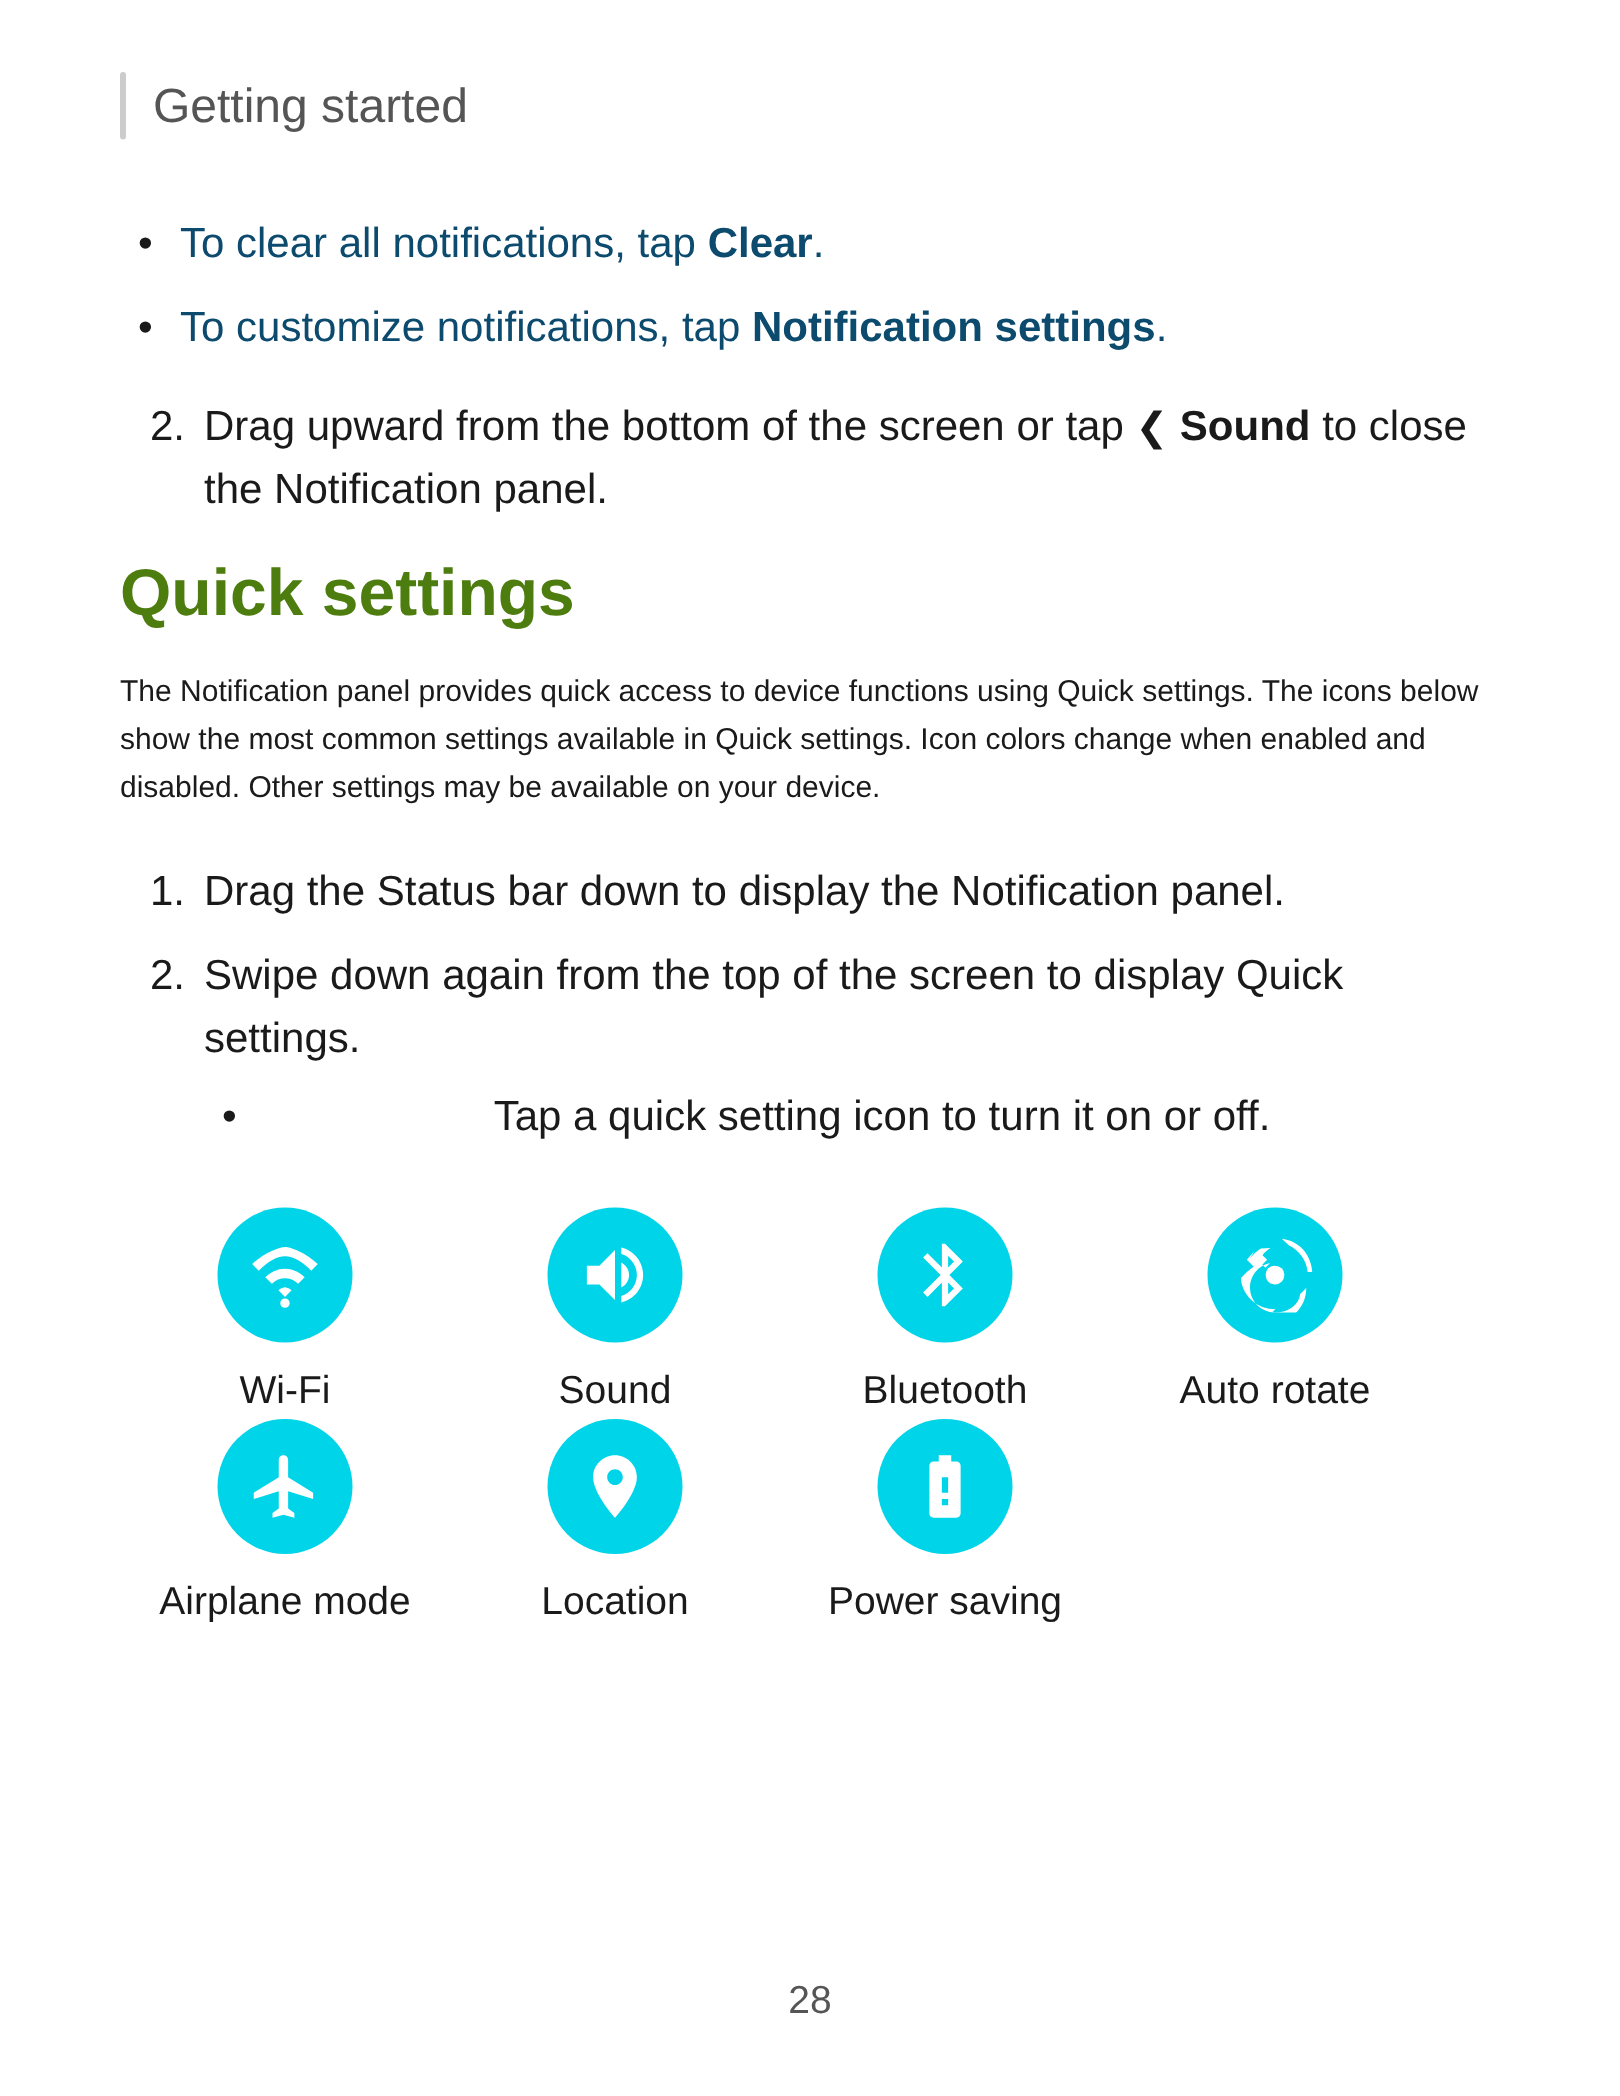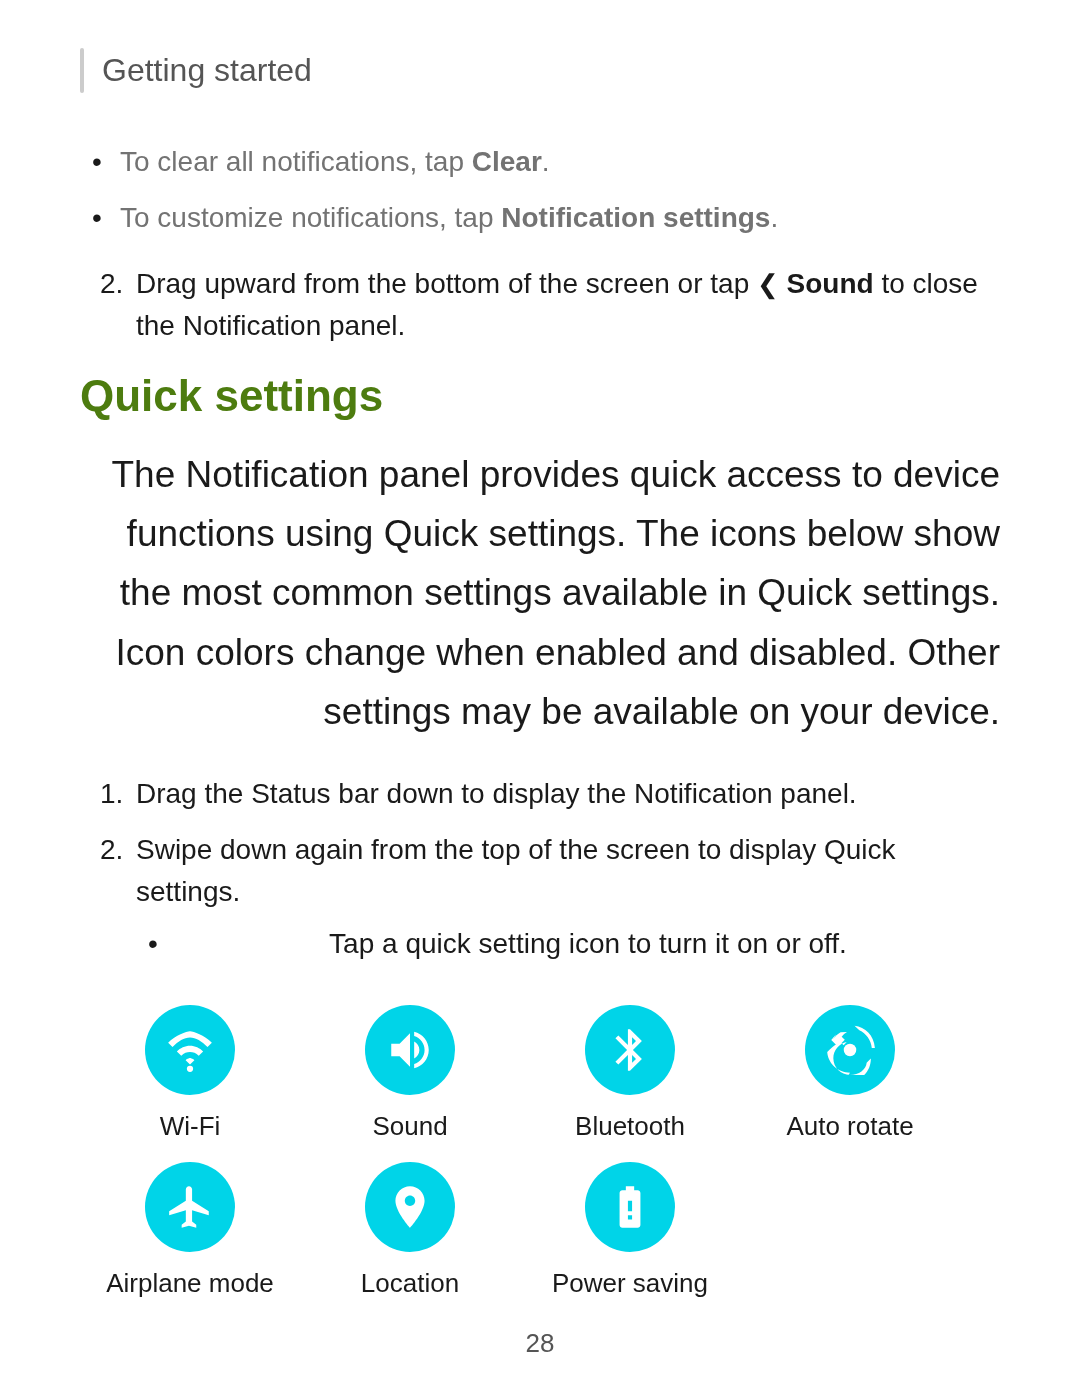--- a/index.html
+++ b/index.html
@@ -47,21 +47,21 @@
       margin-bottom: 24px;
       padding-left: 40px;
     }
 
     .bullet-list li {
       position: relative;
       margin-bottom: 14px;
       font-family: 'Arial', sans-serif;
       font-size: 28px;
       line-height: 1.5;
-      color: #737373;
+      color: #0c4a6e;
     }
 
     .bullet-list li::before {
       content: '•';
       position: absolute;
       left: -28px;
       color: #1a1a1a;
     }
 
     
@@ -93,43 +93,42 @@
       font-size: 44px;
       font-weight: 700;
       color: #4d7c0f;
       margin-bottom: 24px;
       margin-top: 20px;
     }
 
     
     .body-para {
       font-family: 'Arial', sans-serif;
-      font-size: 37px;
+      font-size: 20px;
       line-height: 1.6;
       color: #1a1a1a;
       margin-bottom: 32px;
-      text-align: right;
     }
 
     
     strong {
       font-weight: 700;
     }
 
     
     .chevron {
       font-style: normal;
       font-size: 26px;
     }
 
     
     .icons-grid {
       display: flex;
       flex-direction: column;
-      gap: 20px;
+      gap: 4px;
       margin-top: 40px;
       margin-bottom: 40px;
       justify-content: center;
     }
 
     .icons-row {
       display: flex;
       flex-direction: row;
       gap: 0;
     }
@@ -161,21 +160,21 @@
     .icon-label {
       font-family: 'Arial', sans-serif;
       font-size: 26px;
       color: #1a1a1a;
       text-align: center;
     }
 
     
     .page-number {
       position: absolute;
-      bottom: 60px;
+      bottom: 48px;
       left: 50%;
       transform: translateX(-50%);
       font-family: 'Arial', sans-serif;
       font-size: 26px;
       color: #555555;
     }
 
     .sub-bullets {
       list-style: none;
       padding-left: 40px;

